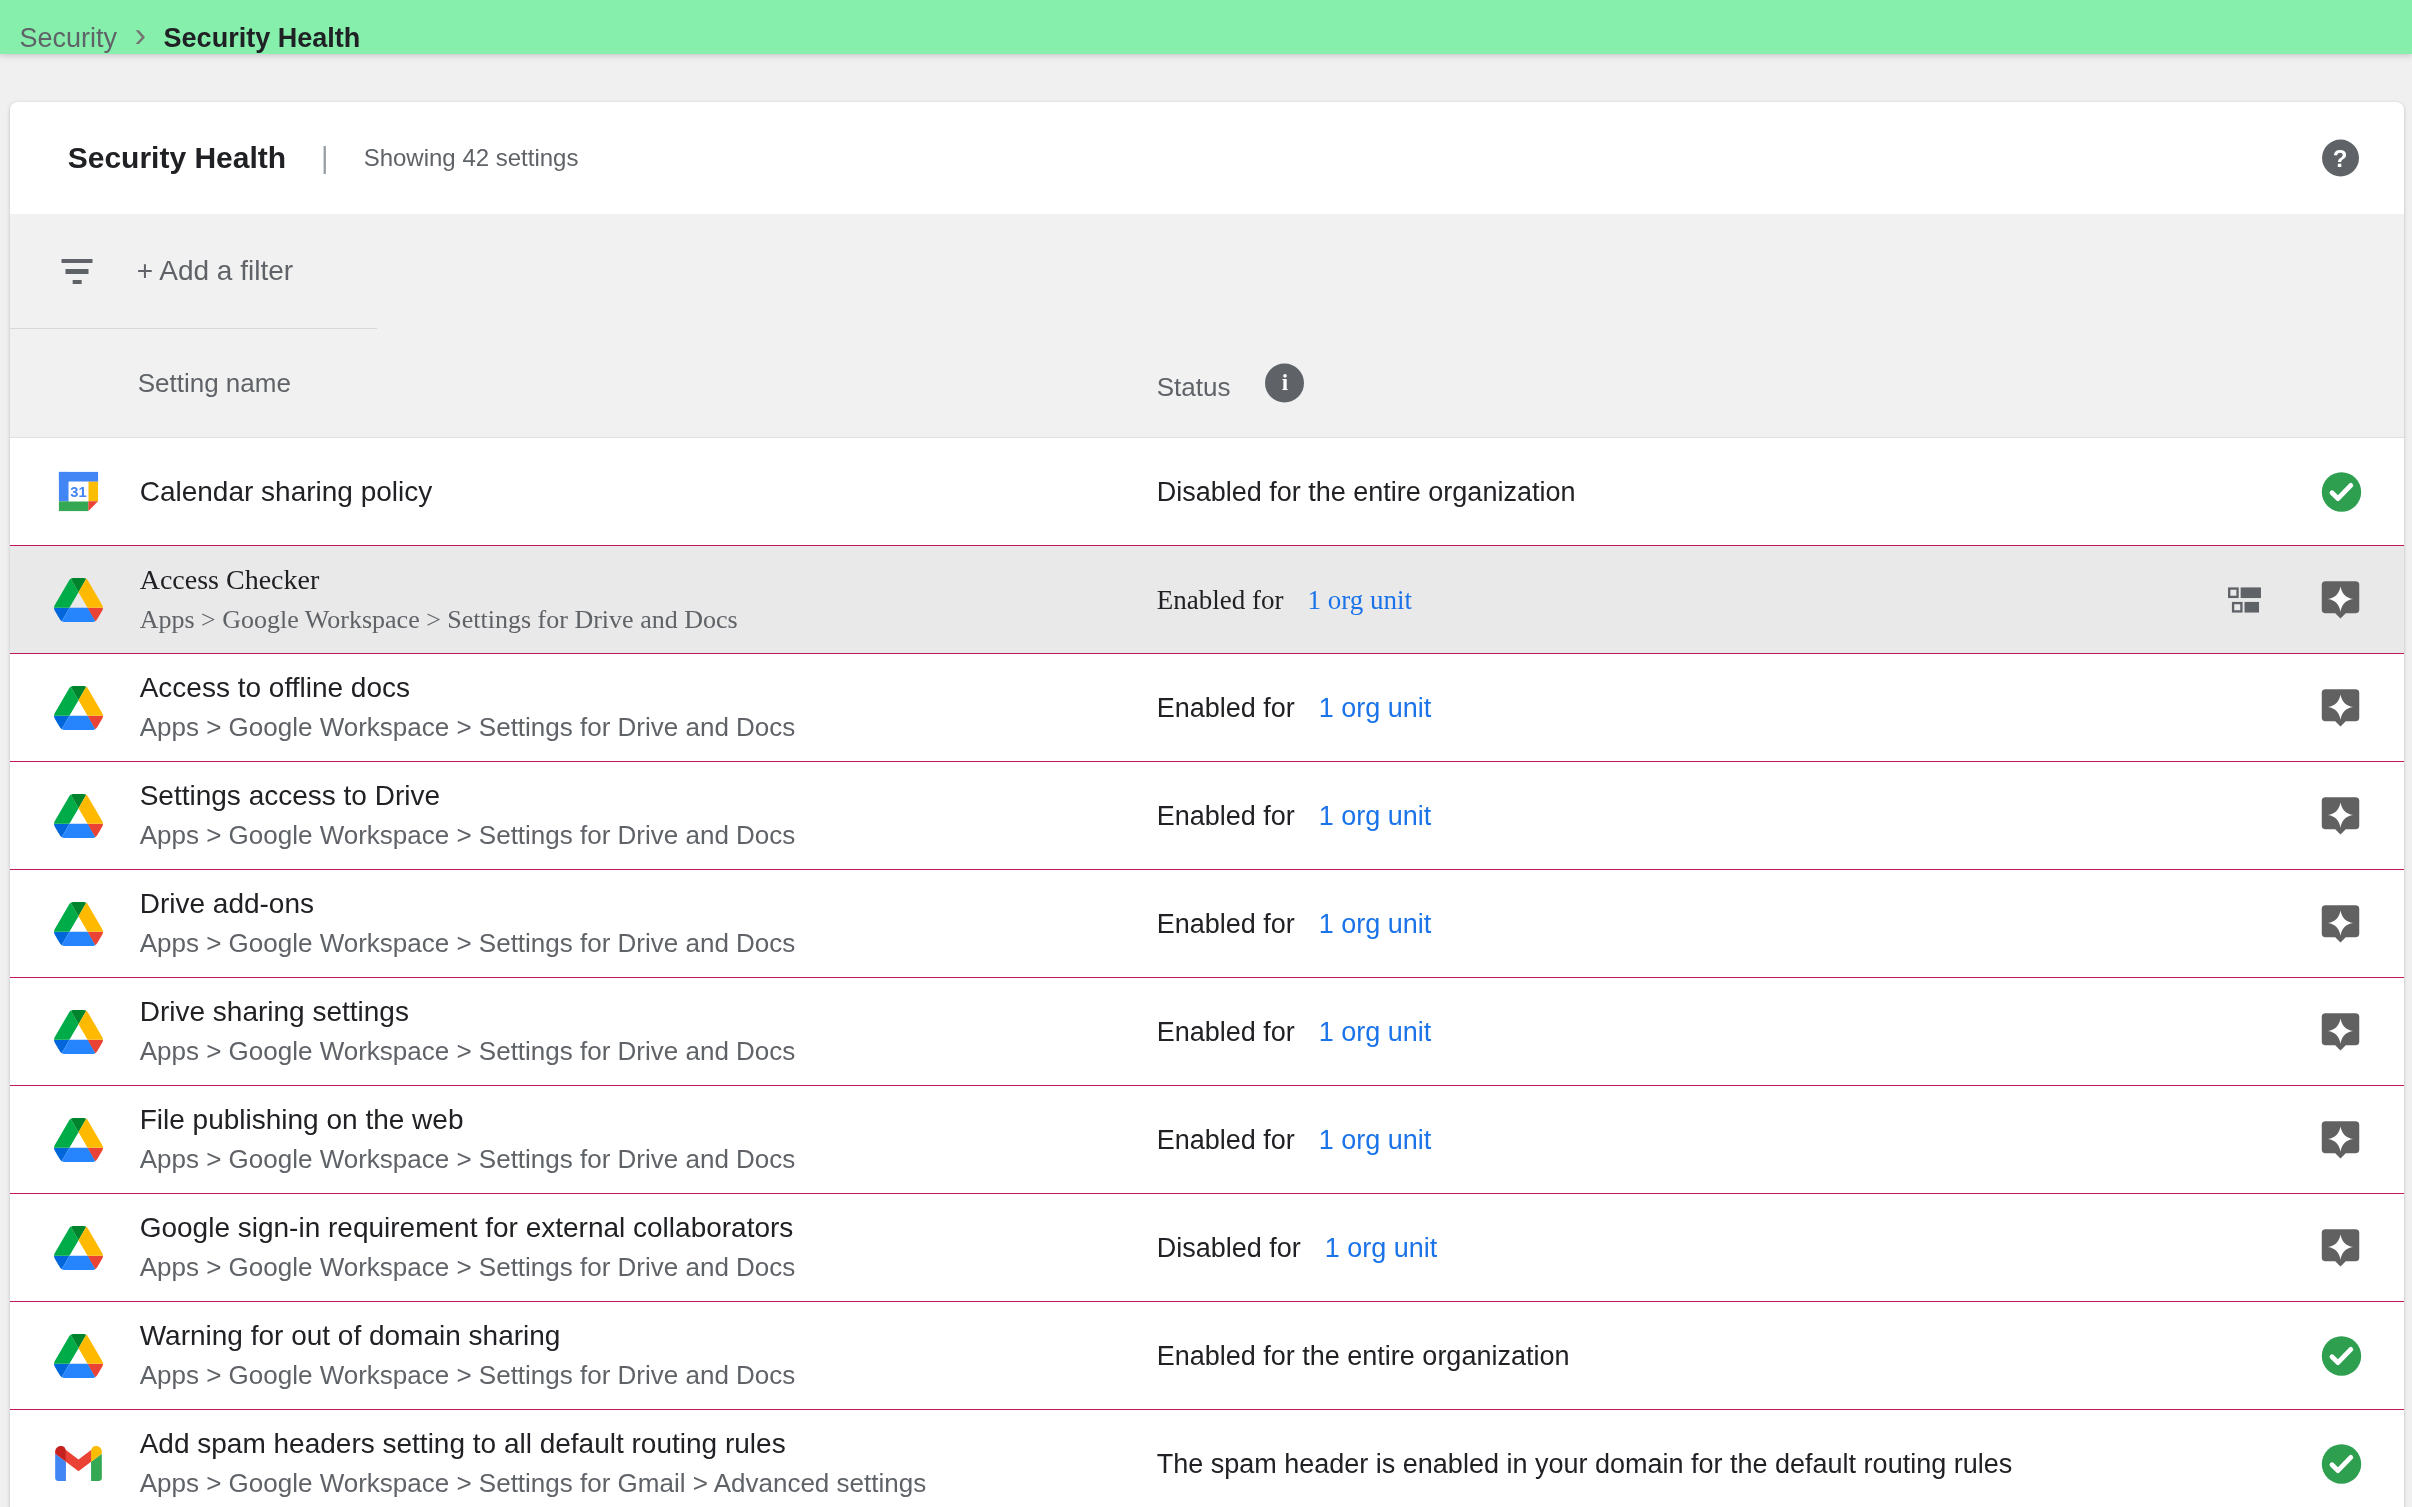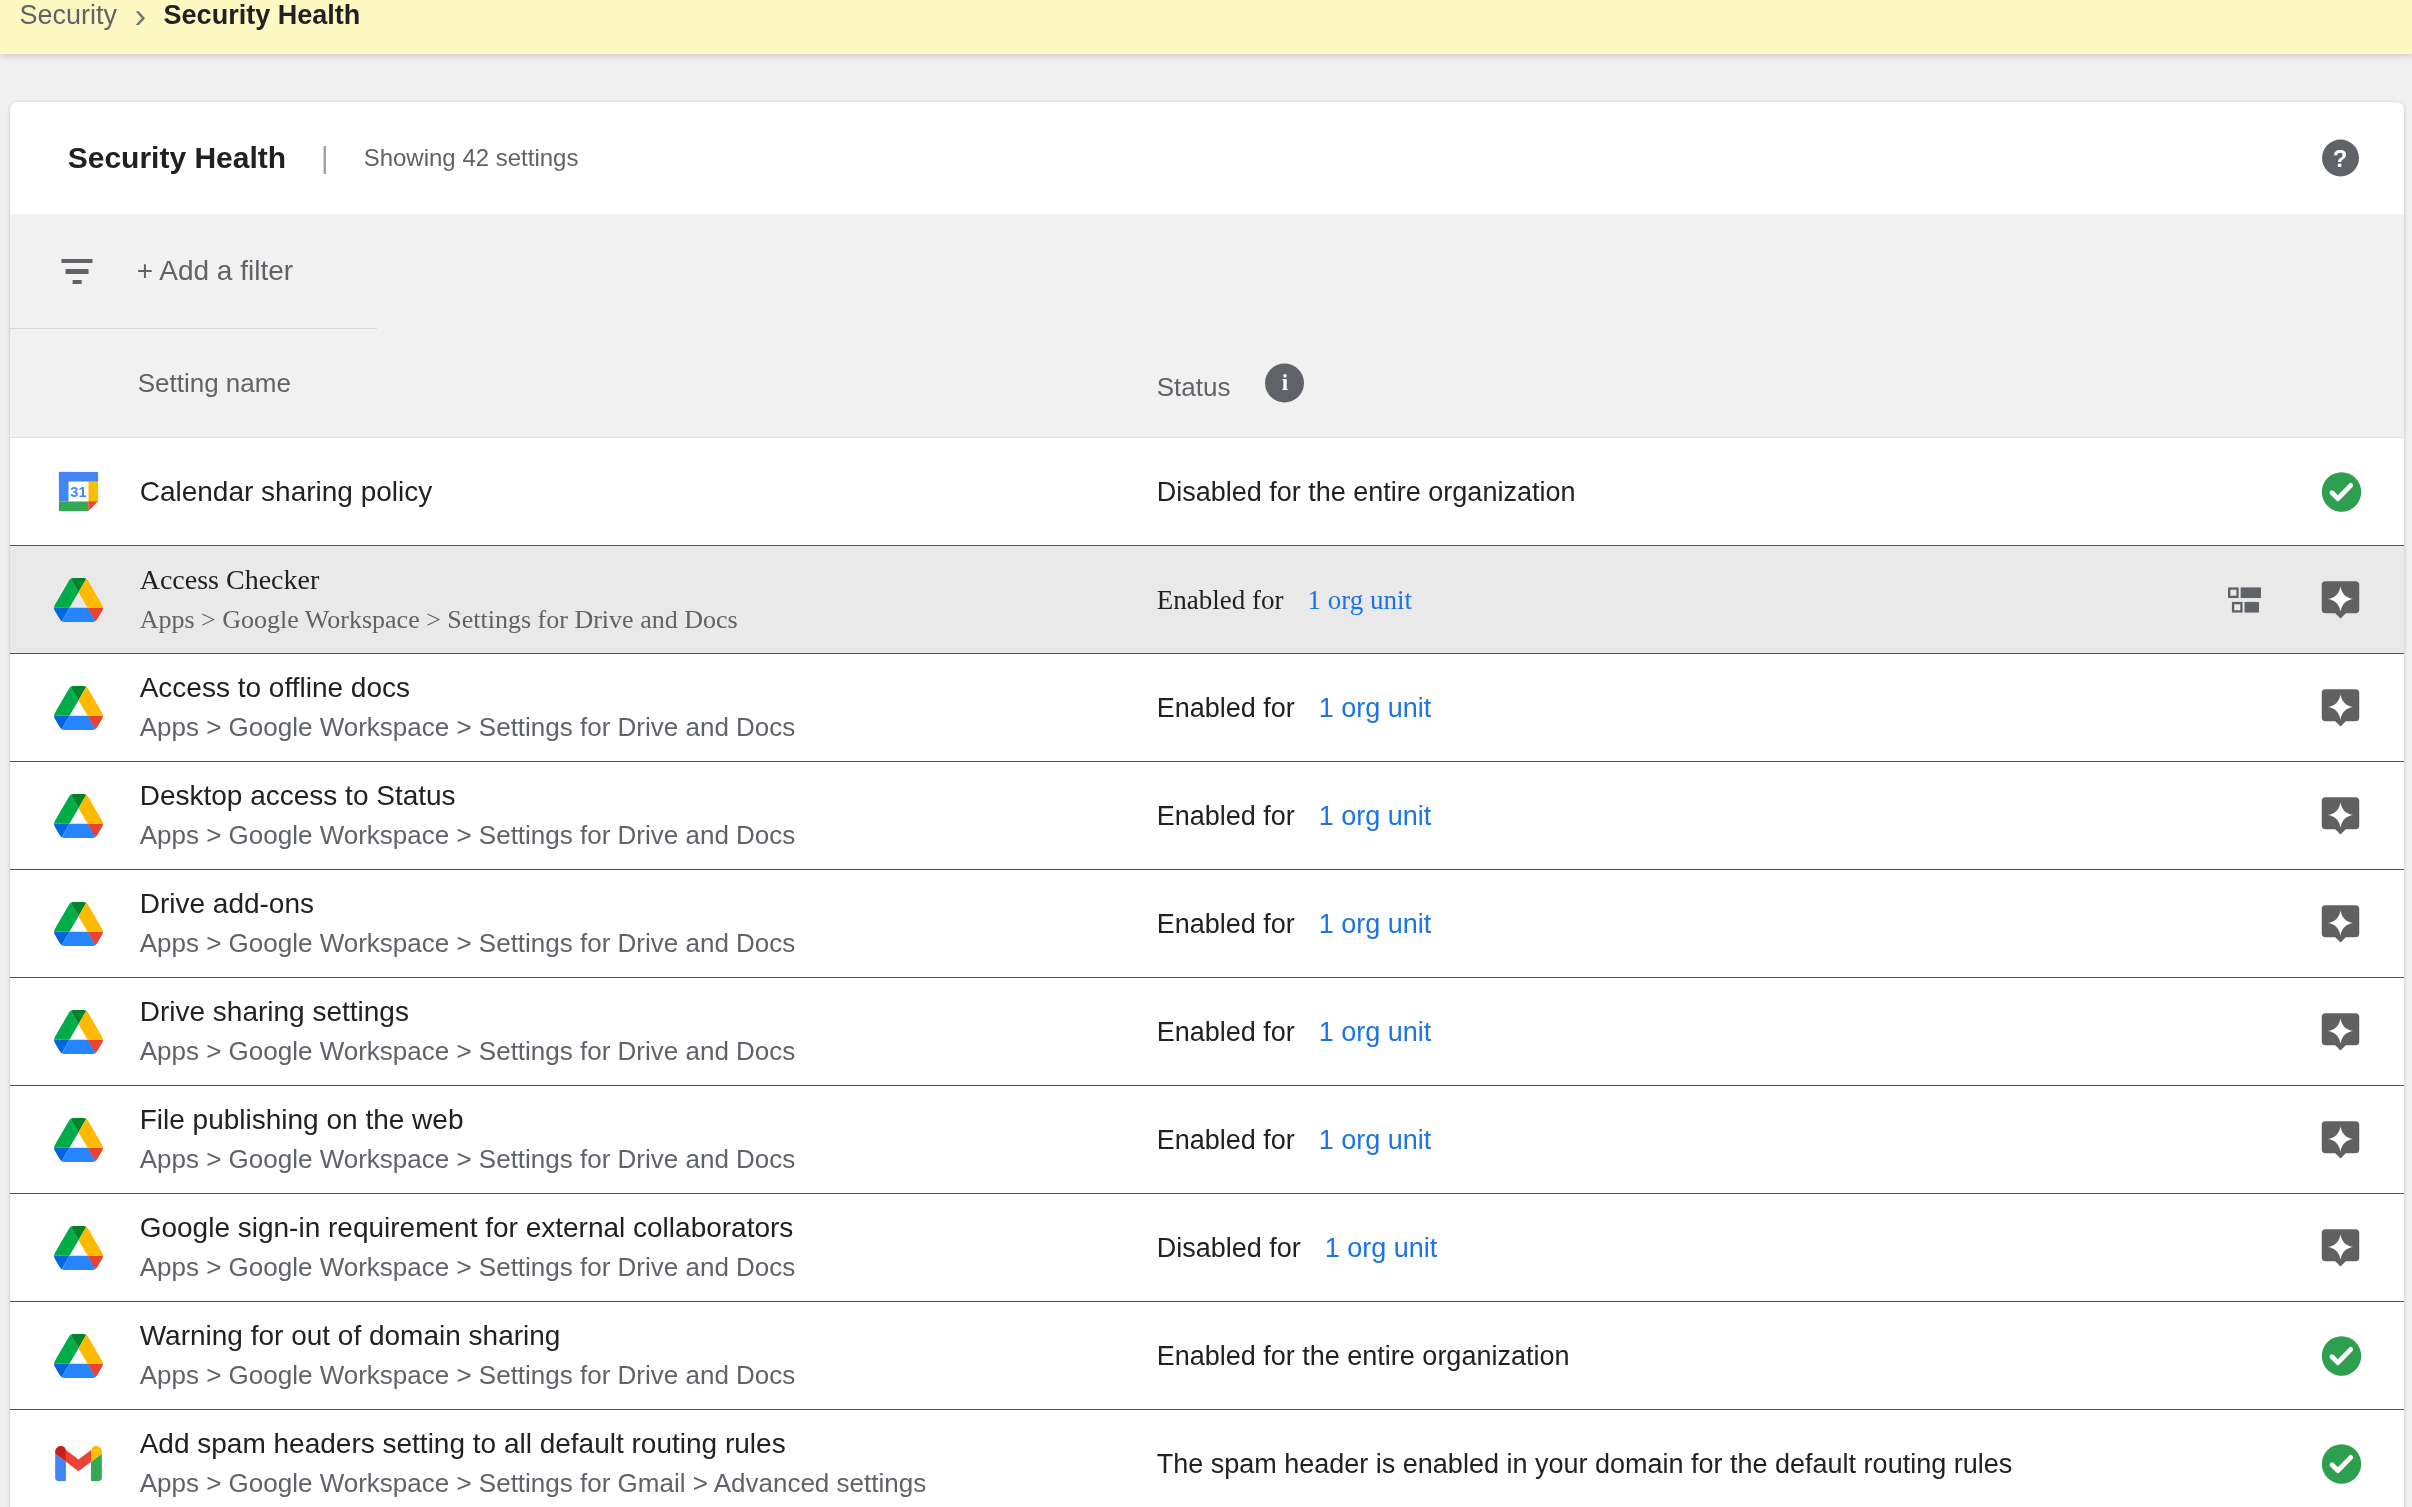--- a/index.html
+++ b/index.html
@@ -1,22 +1,22 @@
 <!DOCTYPE html>
 <html><head>
 <meta charset="utf-8">
 <style>
   * { margin:0; padding:0; box-sizing:border-box; }
   html,body { background:#f0f0f0; }
   body { font-family:"Liberation Sans","DejaVu Sans",sans-serif; }
   .page { position:relative; width:2412px; height:1508px; background:#f0f0f0; overflow:hidden; }
 
   
-  .topbar { position:absolute; top:0; left:0; right:0; height:54px; background:#fef9c3;
-            display:flex; align-items:flex-start; padding-left:19.4px; z-index:3;
+  .topbar { position:absolute; top:0; left:0; right:0; height:54px; background:#86efac;
+            display:flex; align-items:flex-end; padding-left:19.4px; z-index:3;
             box-shadow:0 1.9px 5.8px rgba(0,0,0,0.16); }
   .crumb-root { font-size:27px; color:#5f6368; }
   .crumb-sep  { font-size:35px; color:#757575; margin:0 17.5px; line-height:1; position:relative; top:-2.9px; }
   .crumb-current { font-size:27px; font-weight:600; color:#202124; }
 
   
   .card { position:absolute; left:9.7px; top:102px; width:2394px; height:1426px; background:#ffffff;
           border-radius:7.8px 7.8px 0 0; box-shadow:0 1px 3.9px rgba(0,0,0,0.22); overflow:hidden; }
 
   .card-header { height:112px; position:relative; display:flex; align-items:center; padding-left:58px; }
@@ -218,21 +218,21 @@
         </div>
       </div>
 
       <div class="row">
         <span class="app-icon">
             <svg width="49" height="44" viewBox="0 0 87.3 78">
               <use href="#ic-drive"></use>
             </svg>
           </span>
         <div class="cell-name">
-          <div class="row-title">Desktop access to Status</div>
+          <div class="row-title">Settings access to Drive</div>
           <div class="row-path">Apps &gt; Google Workspace &gt; Settings for Drive and Docs</div>
         </div>
         <div class="cell-status">
           <span>Enabled for</span><a class="link">1 org unit</a>
         </div>
         <div class="cell-badges">
           <span class="badge">
               <svg width="45" height="45" viewBox="0 0 24 24">
                 <use href="#ic-flag"></use>
               </svg>

